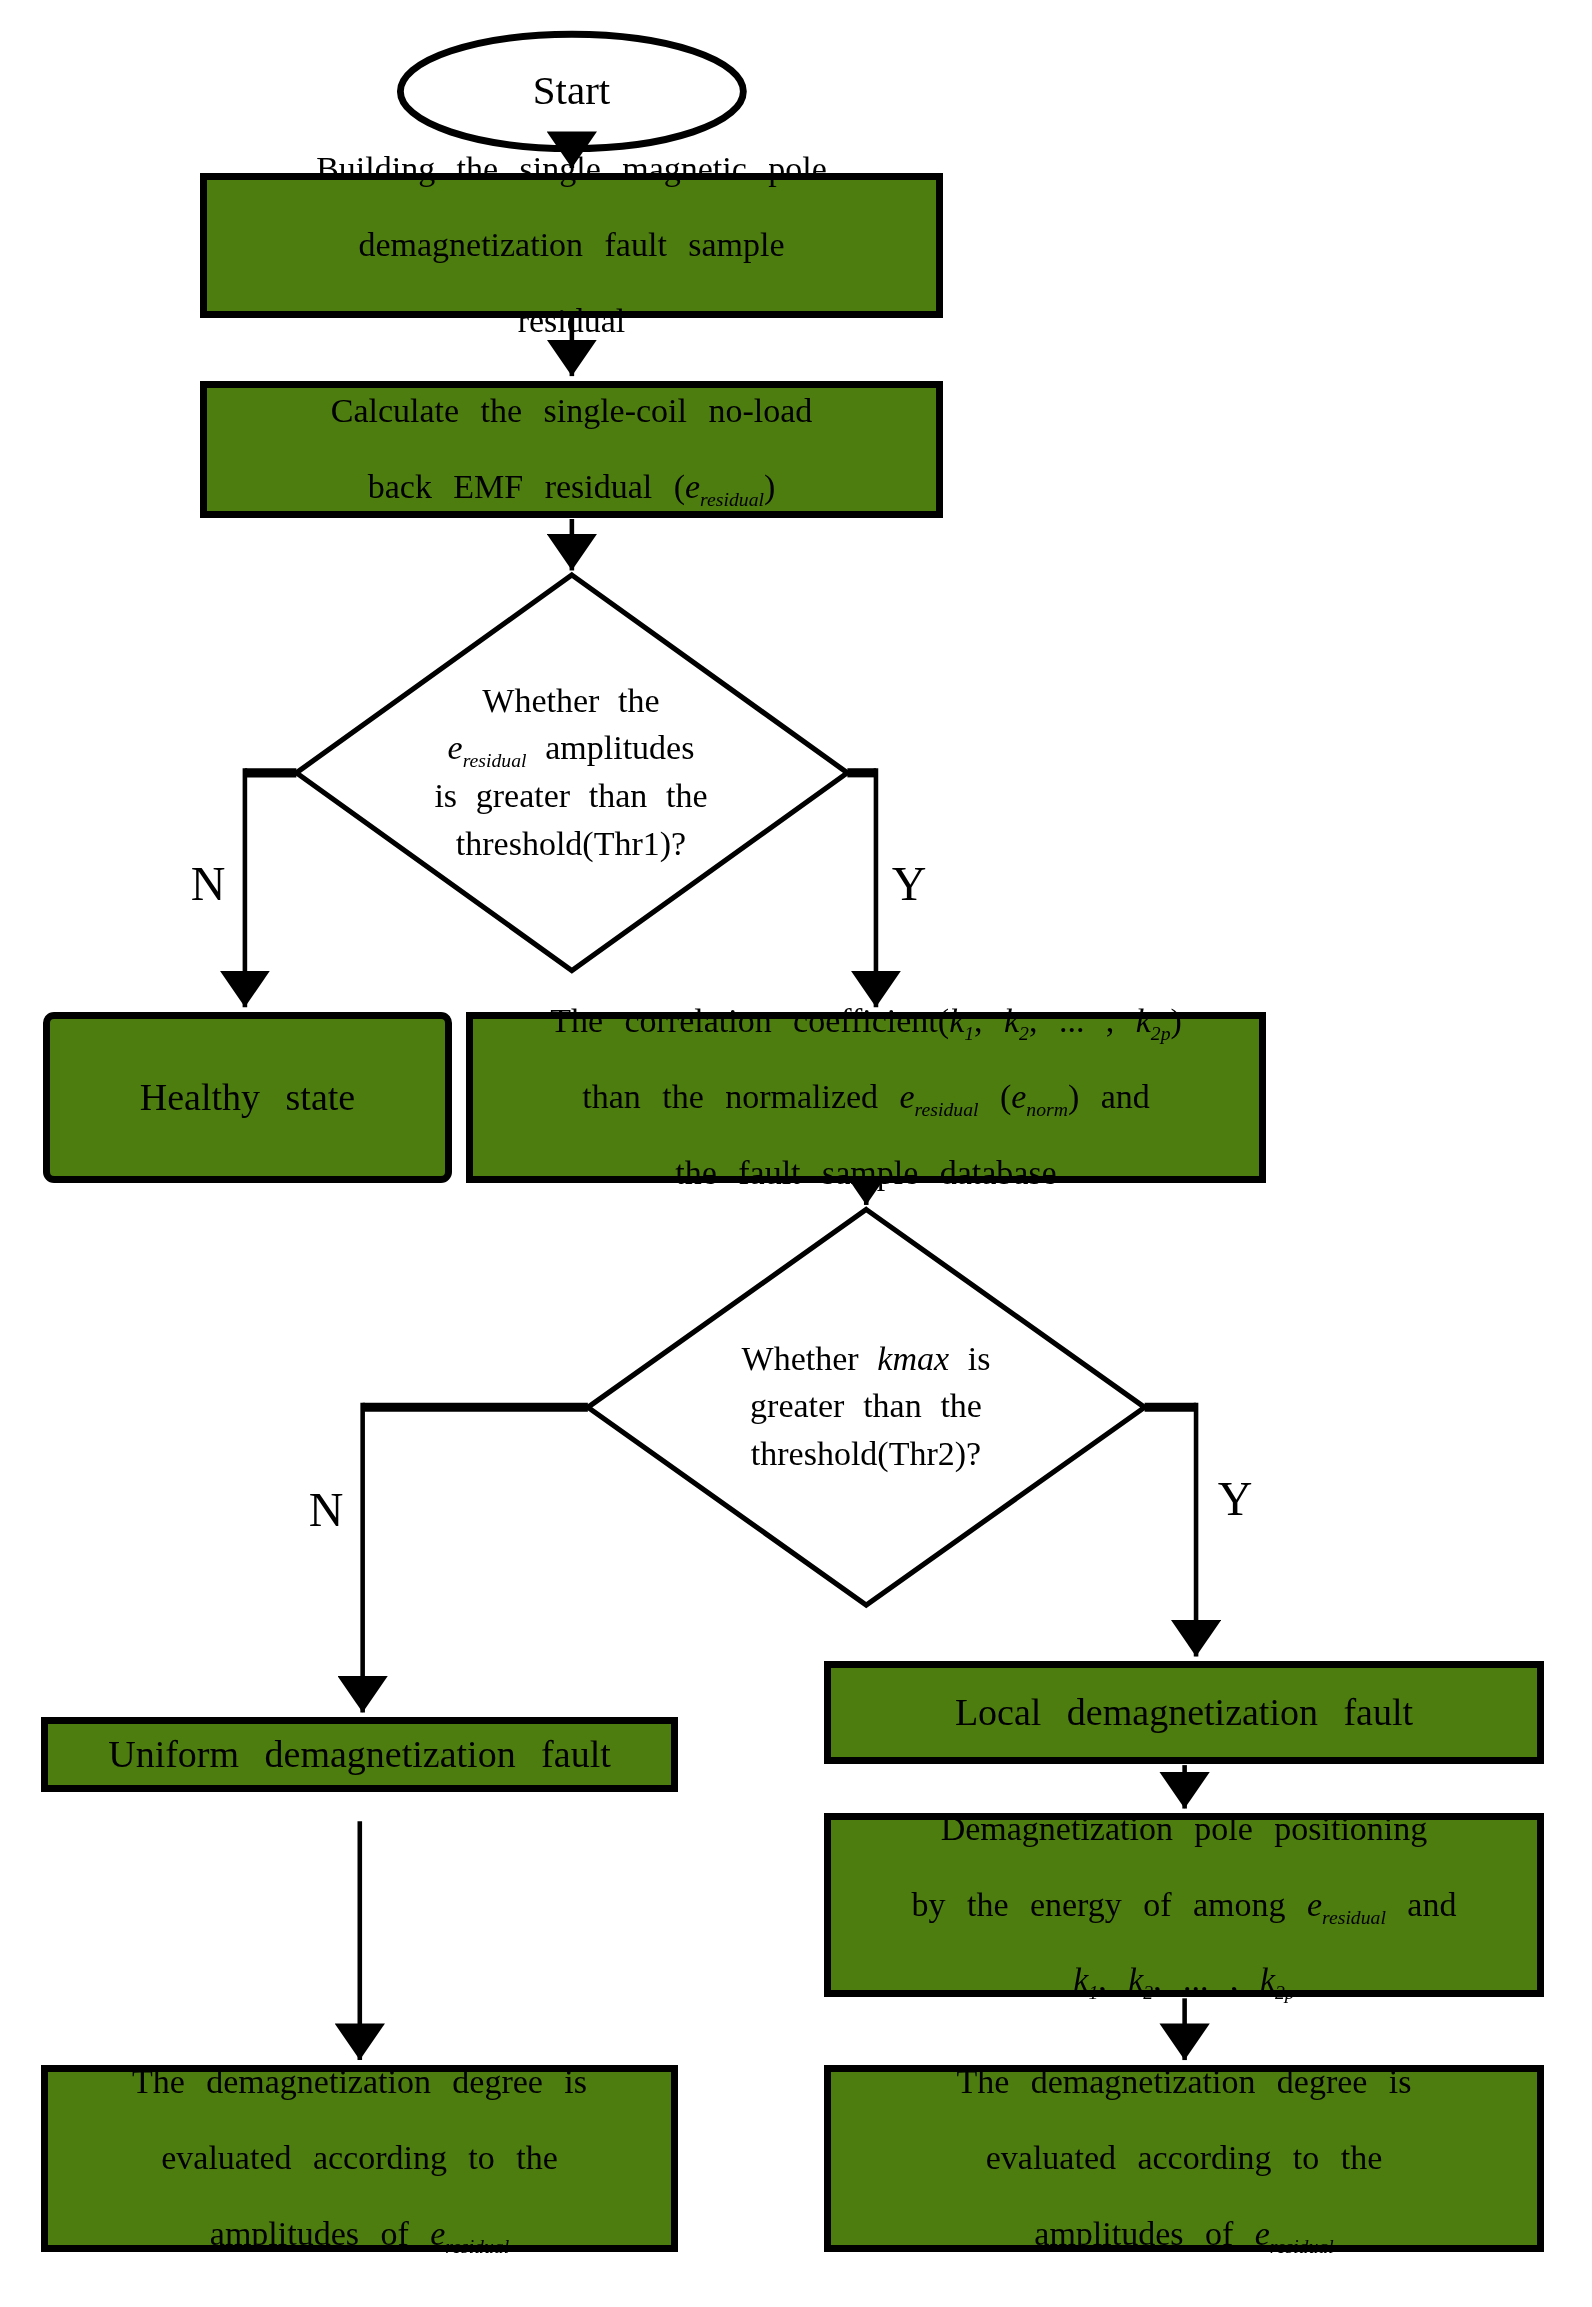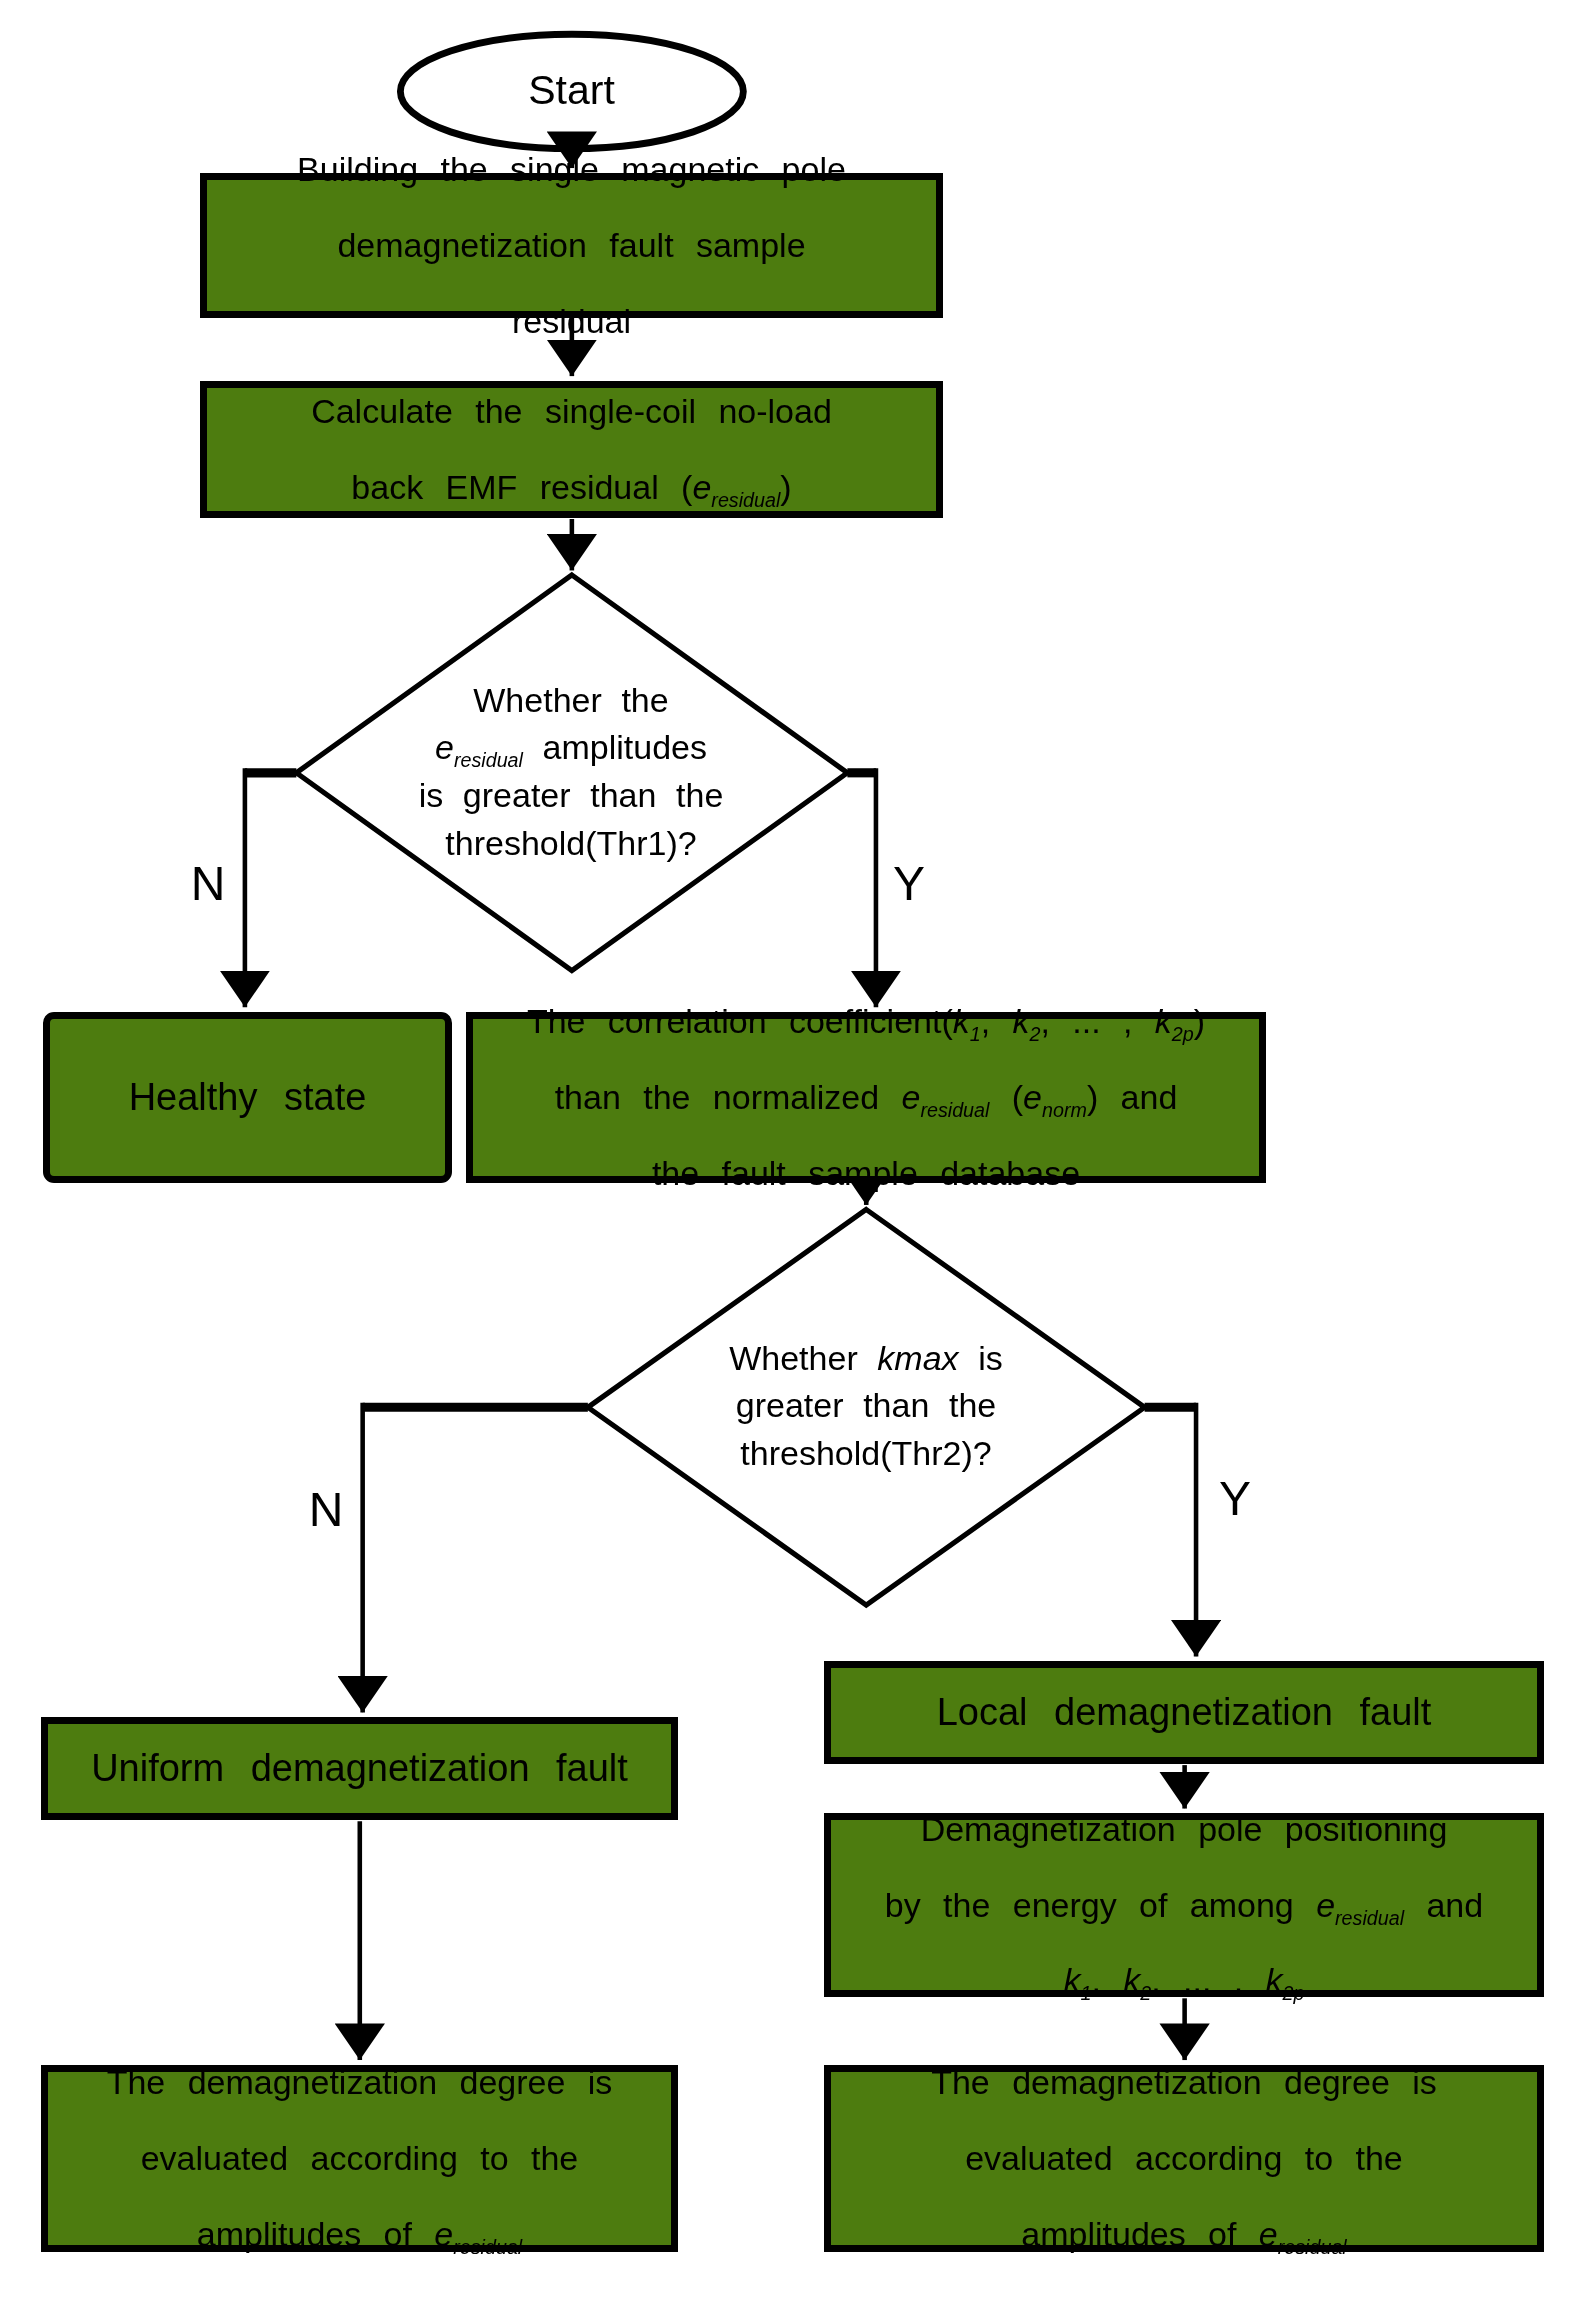--- a/index.html
+++ b/index.html
@@ -1,17 +1,17 @@
 <!DOCTYPE html>
 <html style="font-size:9.1px"><head>
 <meta charset="utf-8">
 <style>
   html,body{margin:0;padding:0;background:#ffffff;}
   .stage{position:relative;width:1593px;height:2307px;background:#ffffff;overflow:hidden;
-         font-family:Liberation Sans, sans-serif;color:#000;}
+         font-family:Liberation Serif, serif;color:#000;}
   .layer{position:absolute;left:0;top:0;width:1593px;height:2307px;}
   .node{position:absolute;display:flex;flex-direction:column;justify-content:center;align-items:center;
         text-align:center;box-sizing:border-box;}
   .box{border:7.4px solid #000;background:#4d7c0f;gap:29px;}
   .f60{font-size:34px;line-height:1.38;word-spacing:0.38em;}
   .f66{font-size:38px;line-height:1.3;word-spacing:0.42em;}
   .f72{font-size:41px;line-height:1.2;}
   .dtext{font-size:34px;line-height:1.40;word-spacing:0.30em;}
   .blabel{position:absolute;font-size:48px;line-height:1;text-align:center;}
   .tline{display:block;white-space:nowrap;}
@@ -96,21 +96,21 @@
       <div class="tline"><span>threshold(Thr2)?</span></div>
     </div>
 
   <div class="blabel" style="left:289px;top:1486px;width:74px;">N</div>
   <div class="blabel" style="left:1198px;top:1475px;width:74px;">Y</div>
 
   <div class="node box f66" style="left:824px;top:1661px;width:720px;height:103px;align-items:center;">
       <div class="tline"><span>Local demagnetization fault</span></div>
     </div>
 
-  <div class="node box f66" style="left:41px;top:1717px;width:637px;height:103px;">
+  <div class="node box f66" style="left:41px;top:1717px;width:637px;height:75px;">
       <div class="tline"><span>Uniform demagnetization fault</span></div>
     </div>
 
   <div class="node box f60" style="left:824px;top:1813px;width:720px;height:184px;">
       <div class="tline"><span>Demagnetization pole positioning</span></div>
       <div class="tline"><span>by the energy of among </span><span class="it">e</span><sub class="it">residual</sub><span> and</span></div>
       <div class="tline"><span class="it">k</span><sub class="it">1</sub><span>, </span><span class="it">k</span><sub class="it">2</sub><span>, ... , </span><span class="it">k</span><sub class="it">2p</sub></div>
     </div>
 
   <div class="node box f60" style="left:41px;top:2065px;width:637px;height:187px;">

